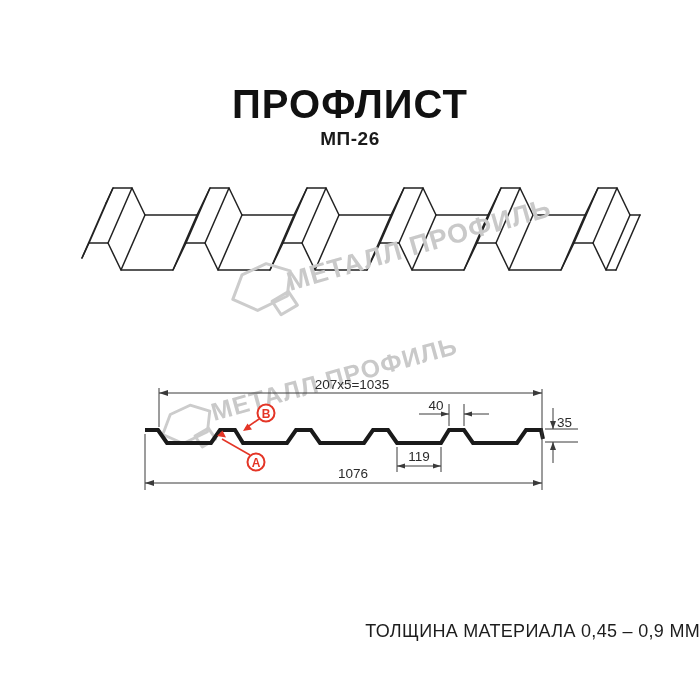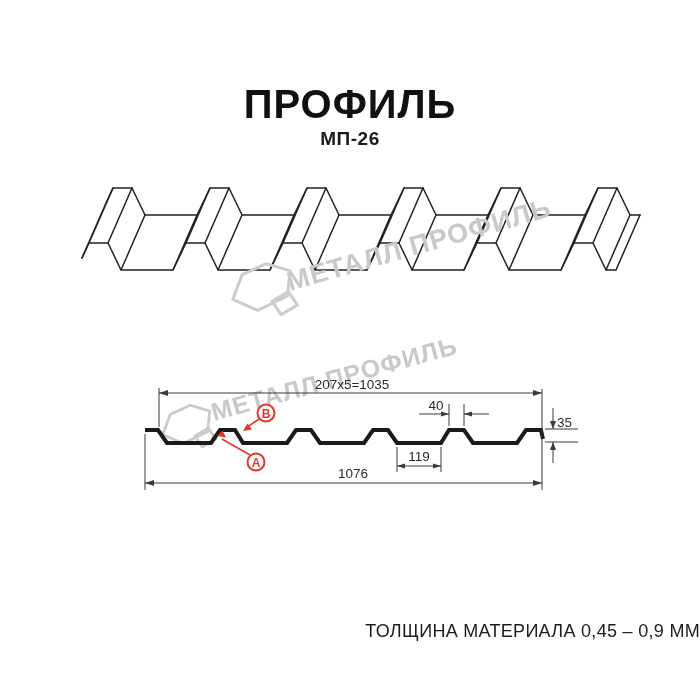--- a/index.html
+++ b/index.html
@@ -28,21 +28,21 @@
     font-weight:bold;fill:#c9c9c9;letter-spacing:1px;
   }
   svg text.redletter{
     font-family:"Liberation Sans", sans-serif;
     font-size:12px;font-weight:bold;
   }
 </style>
 </head>
 <body>
 
-<div class="page-title">ПРОФИЛЬ</div>
+<div class="page-title">ПРОФЛИСТ</div>
 <div class="product-code">МП-26</div>
 
 <svg width="700" height="700" viewBox="0 0 700 700" style="position:absolute;left:0;top:0;">
 
   <g stroke="#222" stroke-width="1.5" fill="none" stroke-linejoin="round" stroke-linecap="round">
 
     <path d="M82,258 L89,243 L108,243 L121,270 L173,270 L186,243 L205,243 L218,270 L270,270 L283,243 L302,243 L315,270 L367,270 L380,243 L399,243 L412,270 L464,270 L477,243 L496,243 L509,270 L561,270 L574,243 L593,243 L606,270 L616,270"></path>
 
     <path d="M106,203 L113,188 L132,188 L145,215 L197,215 L210,188 L229,188 L242,215 L294,215 L307,188 L326,188 L339,215 L391,215 L404,188 L423,188 L436,215 L488,215 L501,188 L520,188 L533,215 L585,215 L598,188 L617,188 L630,215 L640,215"></path>
 

